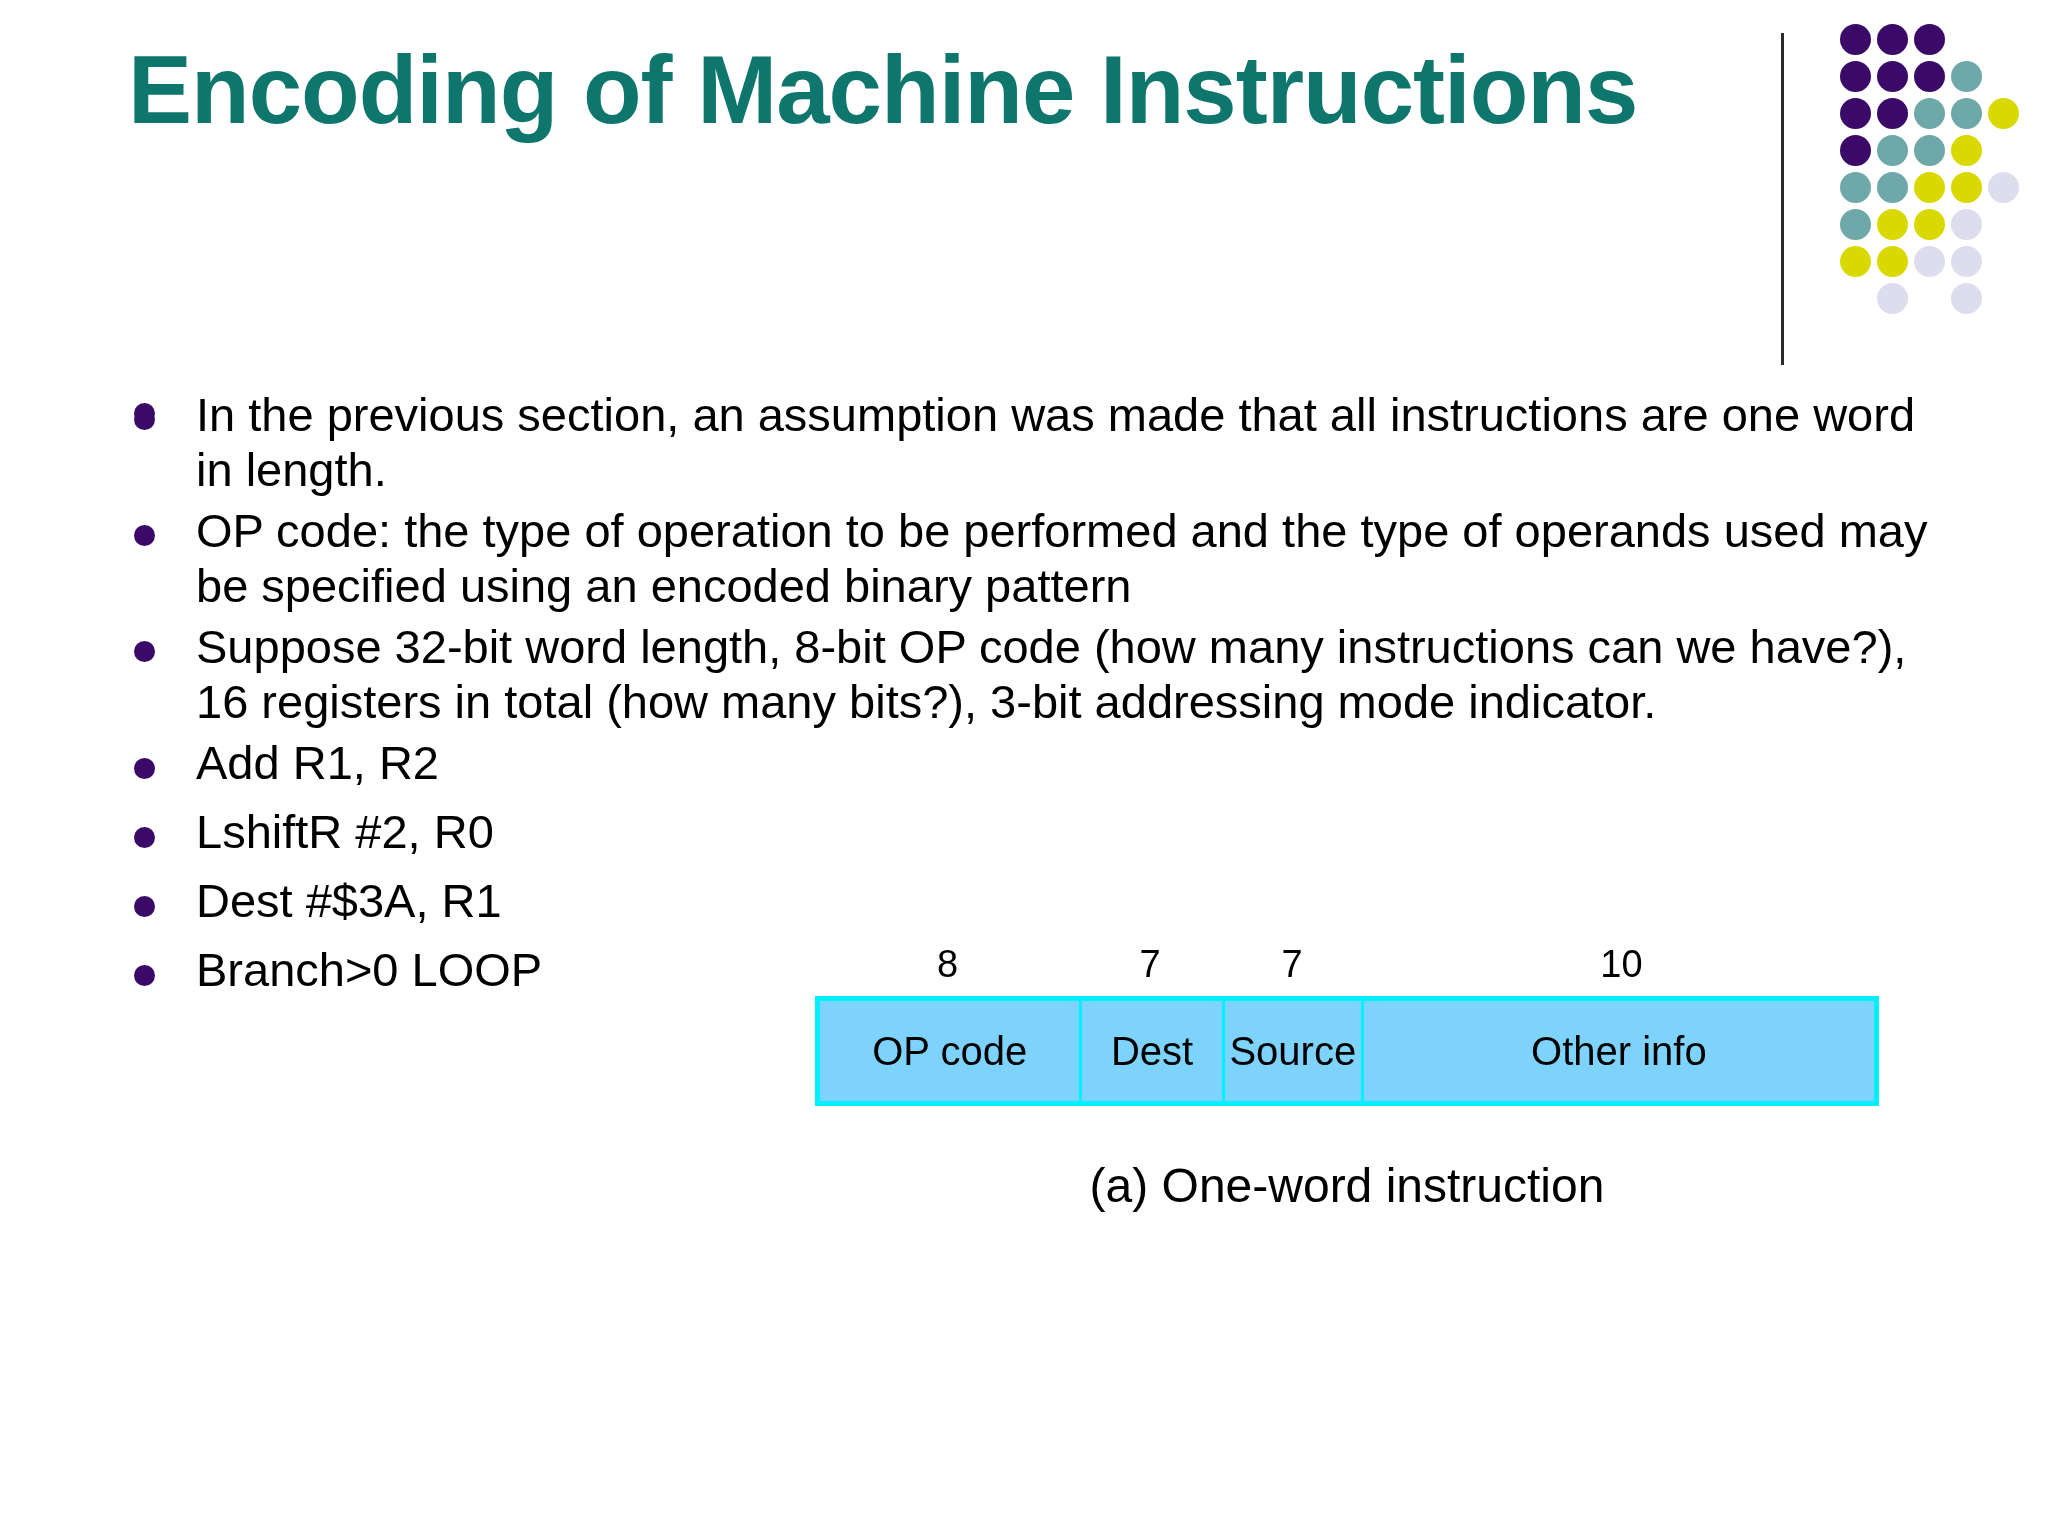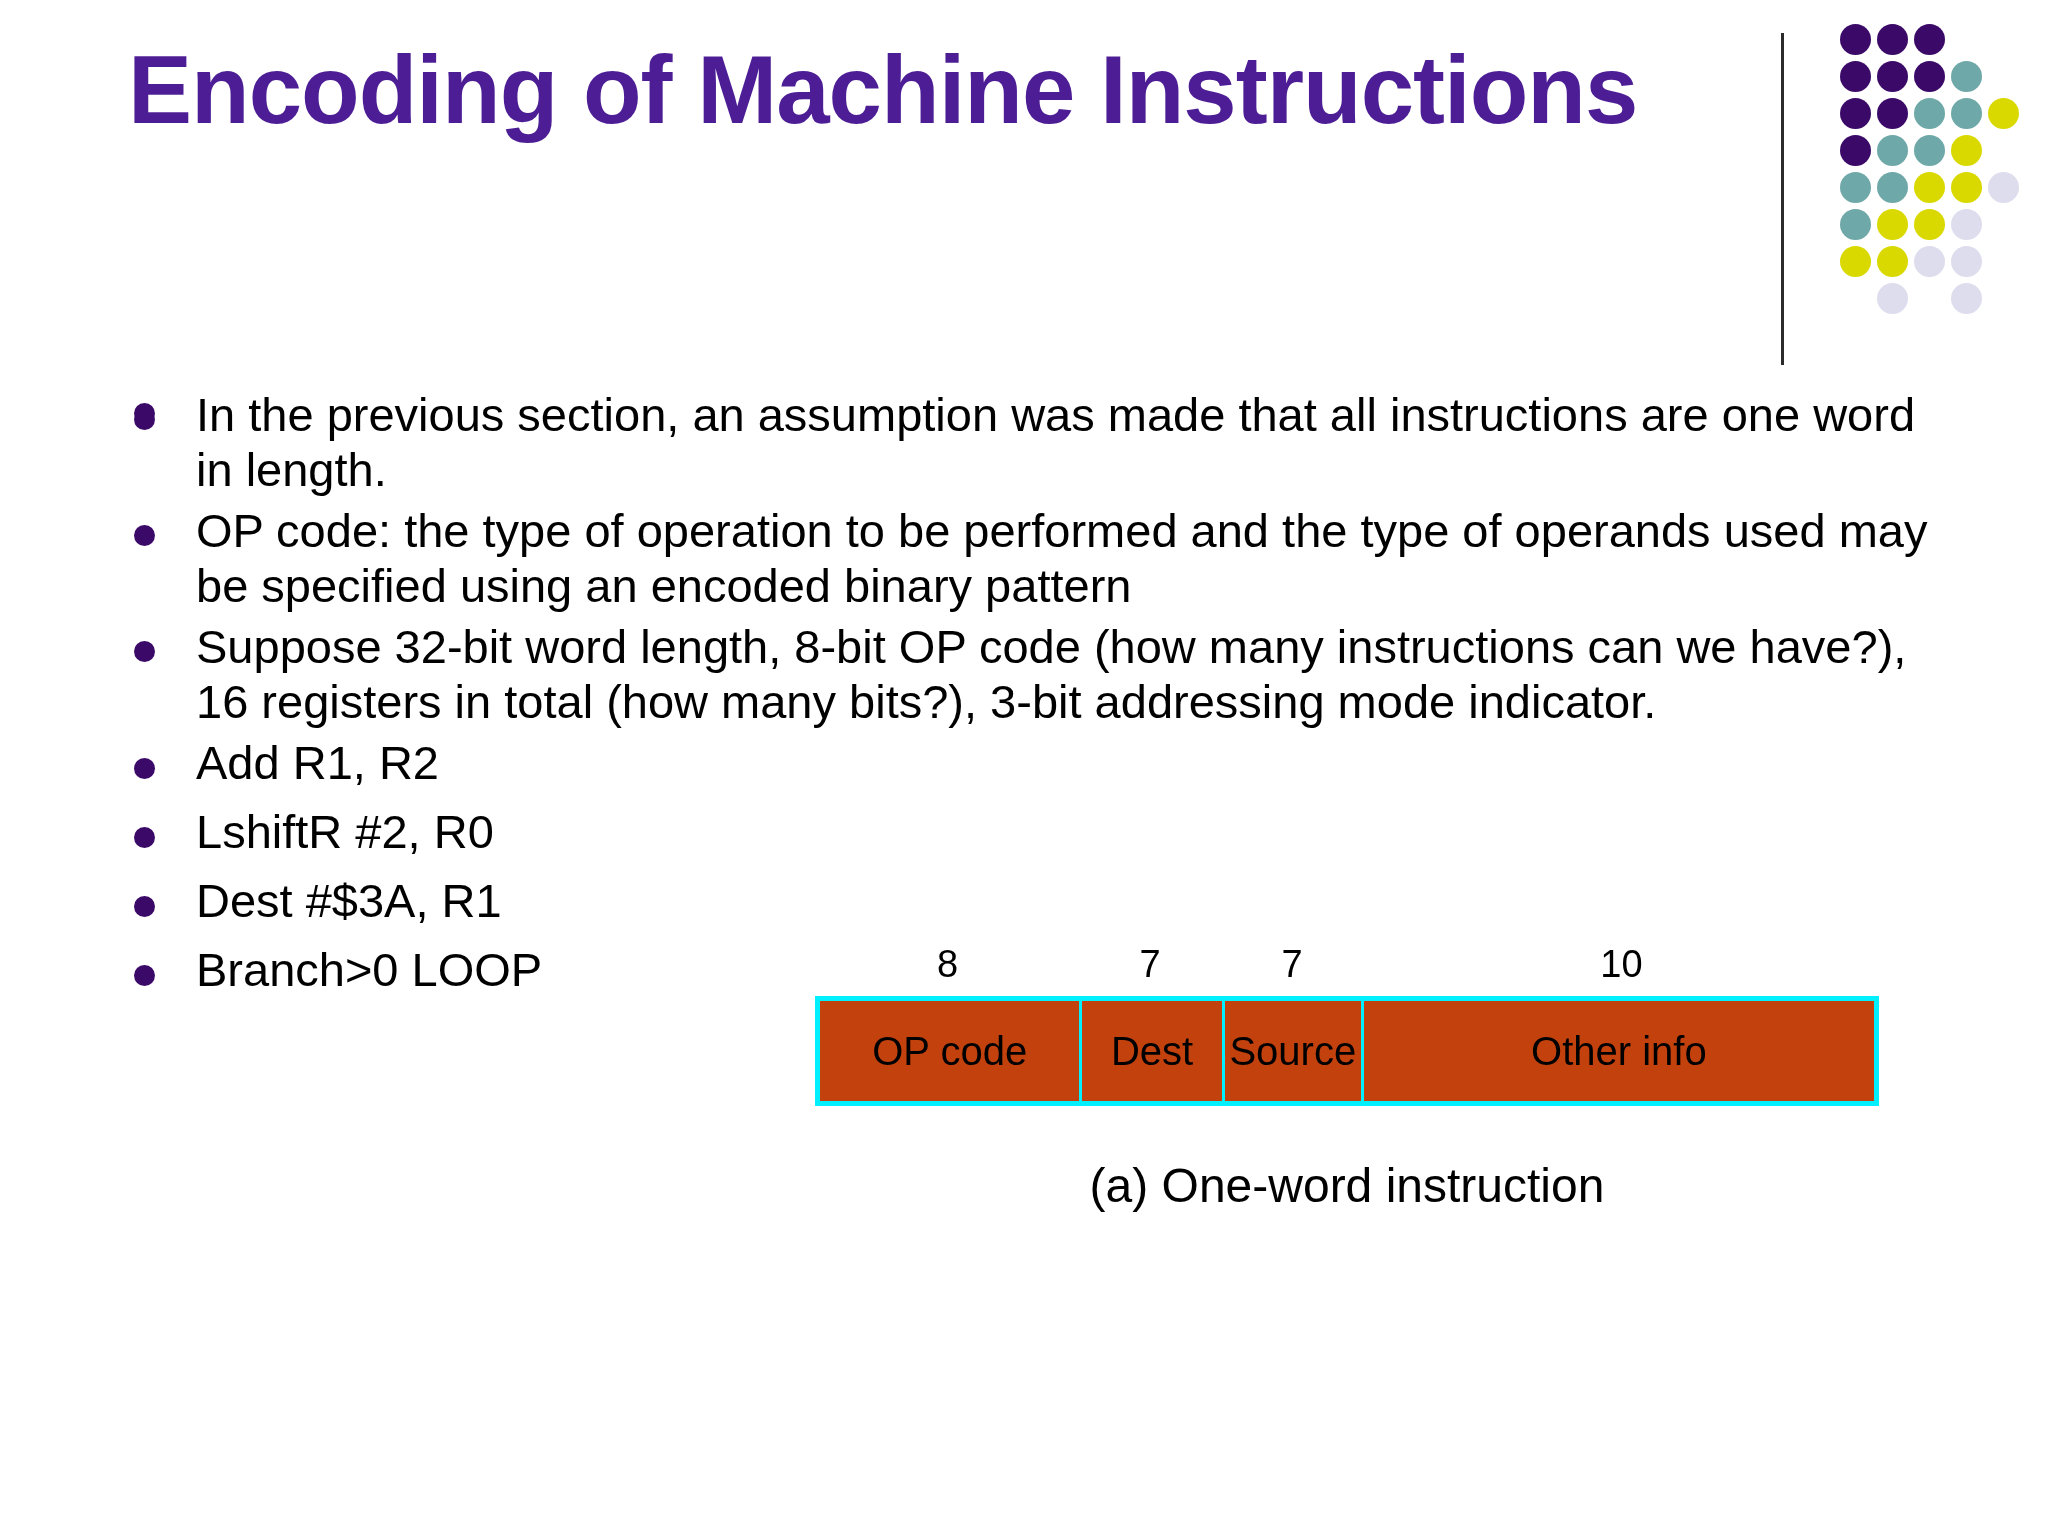--- a/index.html
+++ b/index.html
@@ -108,21 +108,21 @@
     font-size: 38px;
     line-height: 48px;
     color: #000000;
   }
   #format-box {
     display: flex;
     width: 100%;
     height: 110px;
     border: 5px solid #00F0FF;
     box-sizing: border-box;
-    background: #c2410c;
+    background: #7dd3fc;
   }
   .format-cell {
     display: flex;
     align-items: center;
     justify-content: center;
     font-size: 40px;
     color: #000000;
     box-sizing: border-box;
     border-right: 3px solid #00F0FF;
   }
@@ -138,21 +138,21 @@
     margin-top: 52px;
     width: 100%;
     text-align: center;
     font-size: 48px;
     color: #000000;
   }
 </style>
 </head>
 <body>
 
-<div id="slide-title" style="color: #4c1d95;">Encoding of Machine Instructions</div>
+<div id="slide-title" style="color: #0f766e;">Encoding of Machine Instructions</div>
 
 <div id="logo-divider"></div>
 <div id="logo-dots">
     <span class="logo-row"><span class="logo-dot" style="background: rgb(59, 10, 104);"></span><span class="logo-dot" style="background: rgb(59, 10, 104);"></span><span class="logo-dot" style="background: rgb(59, 10, 104);"></span><span class="logo-dot empty"></span><span class="logo-dot empty"></span></span>
     <span class="logo-row"><span class="logo-dot" style="background: rgb(59, 10, 104);"></span><span class="logo-dot" style="background: rgb(59, 10, 104);"></span><span class="logo-dot" style="background: rgb(59, 10, 104);"></span><span class="logo-dot" style="background: rgb(111, 168, 168);"></span><span class="logo-dot empty"></span></span>
     <span class="logo-row"><span class="logo-dot" style="background: rgb(59, 10, 104);"></span><span class="logo-dot" style="background: rgb(59, 10, 104);"></span><span class="logo-dot" style="background: rgb(111, 168, 168);"></span><span class="logo-dot" style="background: rgb(111, 168, 168);"></span><span class="logo-dot" style="background: rgb(217, 217, 0);"></span></span>
     <span class="logo-row"><span class="logo-dot" style="background: rgb(59, 10, 104);"></span><span class="logo-dot" style="background: rgb(111, 168, 168);"></span><span class="logo-dot" style="background: rgb(111, 168, 168);"></span><span class="logo-dot" style="background: rgb(217, 217, 0);"></span><span class="logo-dot empty"></span></span>
     <span class="logo-row"><span class="logo-dot" style="background: rgb(111, 168, 168);"></span><span class="logo-dot" style="background: rgb(111, 168, 168);"></span><span class="logo-dot" style="background: rgb(217, 217, 0);"></span><span class="logo-dot" style="background: rgb(217, 217, 0);"></span><span class="logo-dot" style="background: rgb(221, 221, 238);"></span></span>
     <span class="logo-row"><span class="logo-dot" style="background: rgb(111, 168, 168);"></span><span class="logo-dot" style="background: rgb(217, 217, 0);"></span><span class="logo-dot" style="background: rgb(217, 217, 0);"></span><span class="logo-dot" style="background: rgb(221, 221, 238);"></span><span class="logo-dot empty"></span></span>
     <span class="logo-row"><span class="logo-dot" style="background: rgb(217, 217, 0);"></span><span class="logo-dot" style="background: rgb(217, 217, 0);"></span><span class="logo-dot" style="background: rgb(221, 221, 238);"></span><span class="logo-dot" style="background: rgb(221, 221, 238);"></span><span class="logo-dot empty"></span></span>

